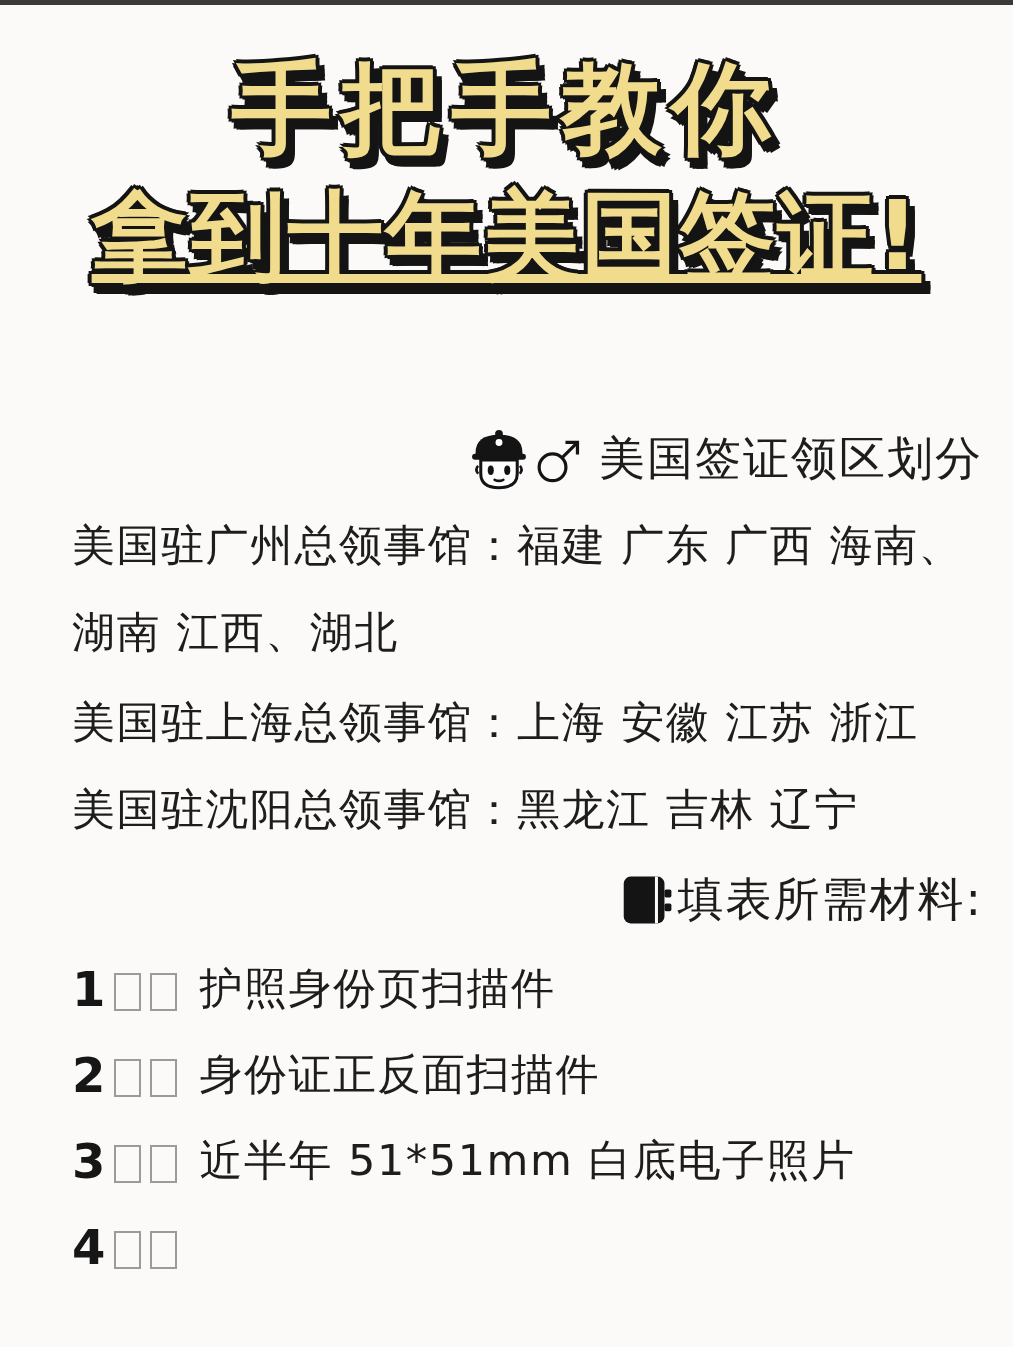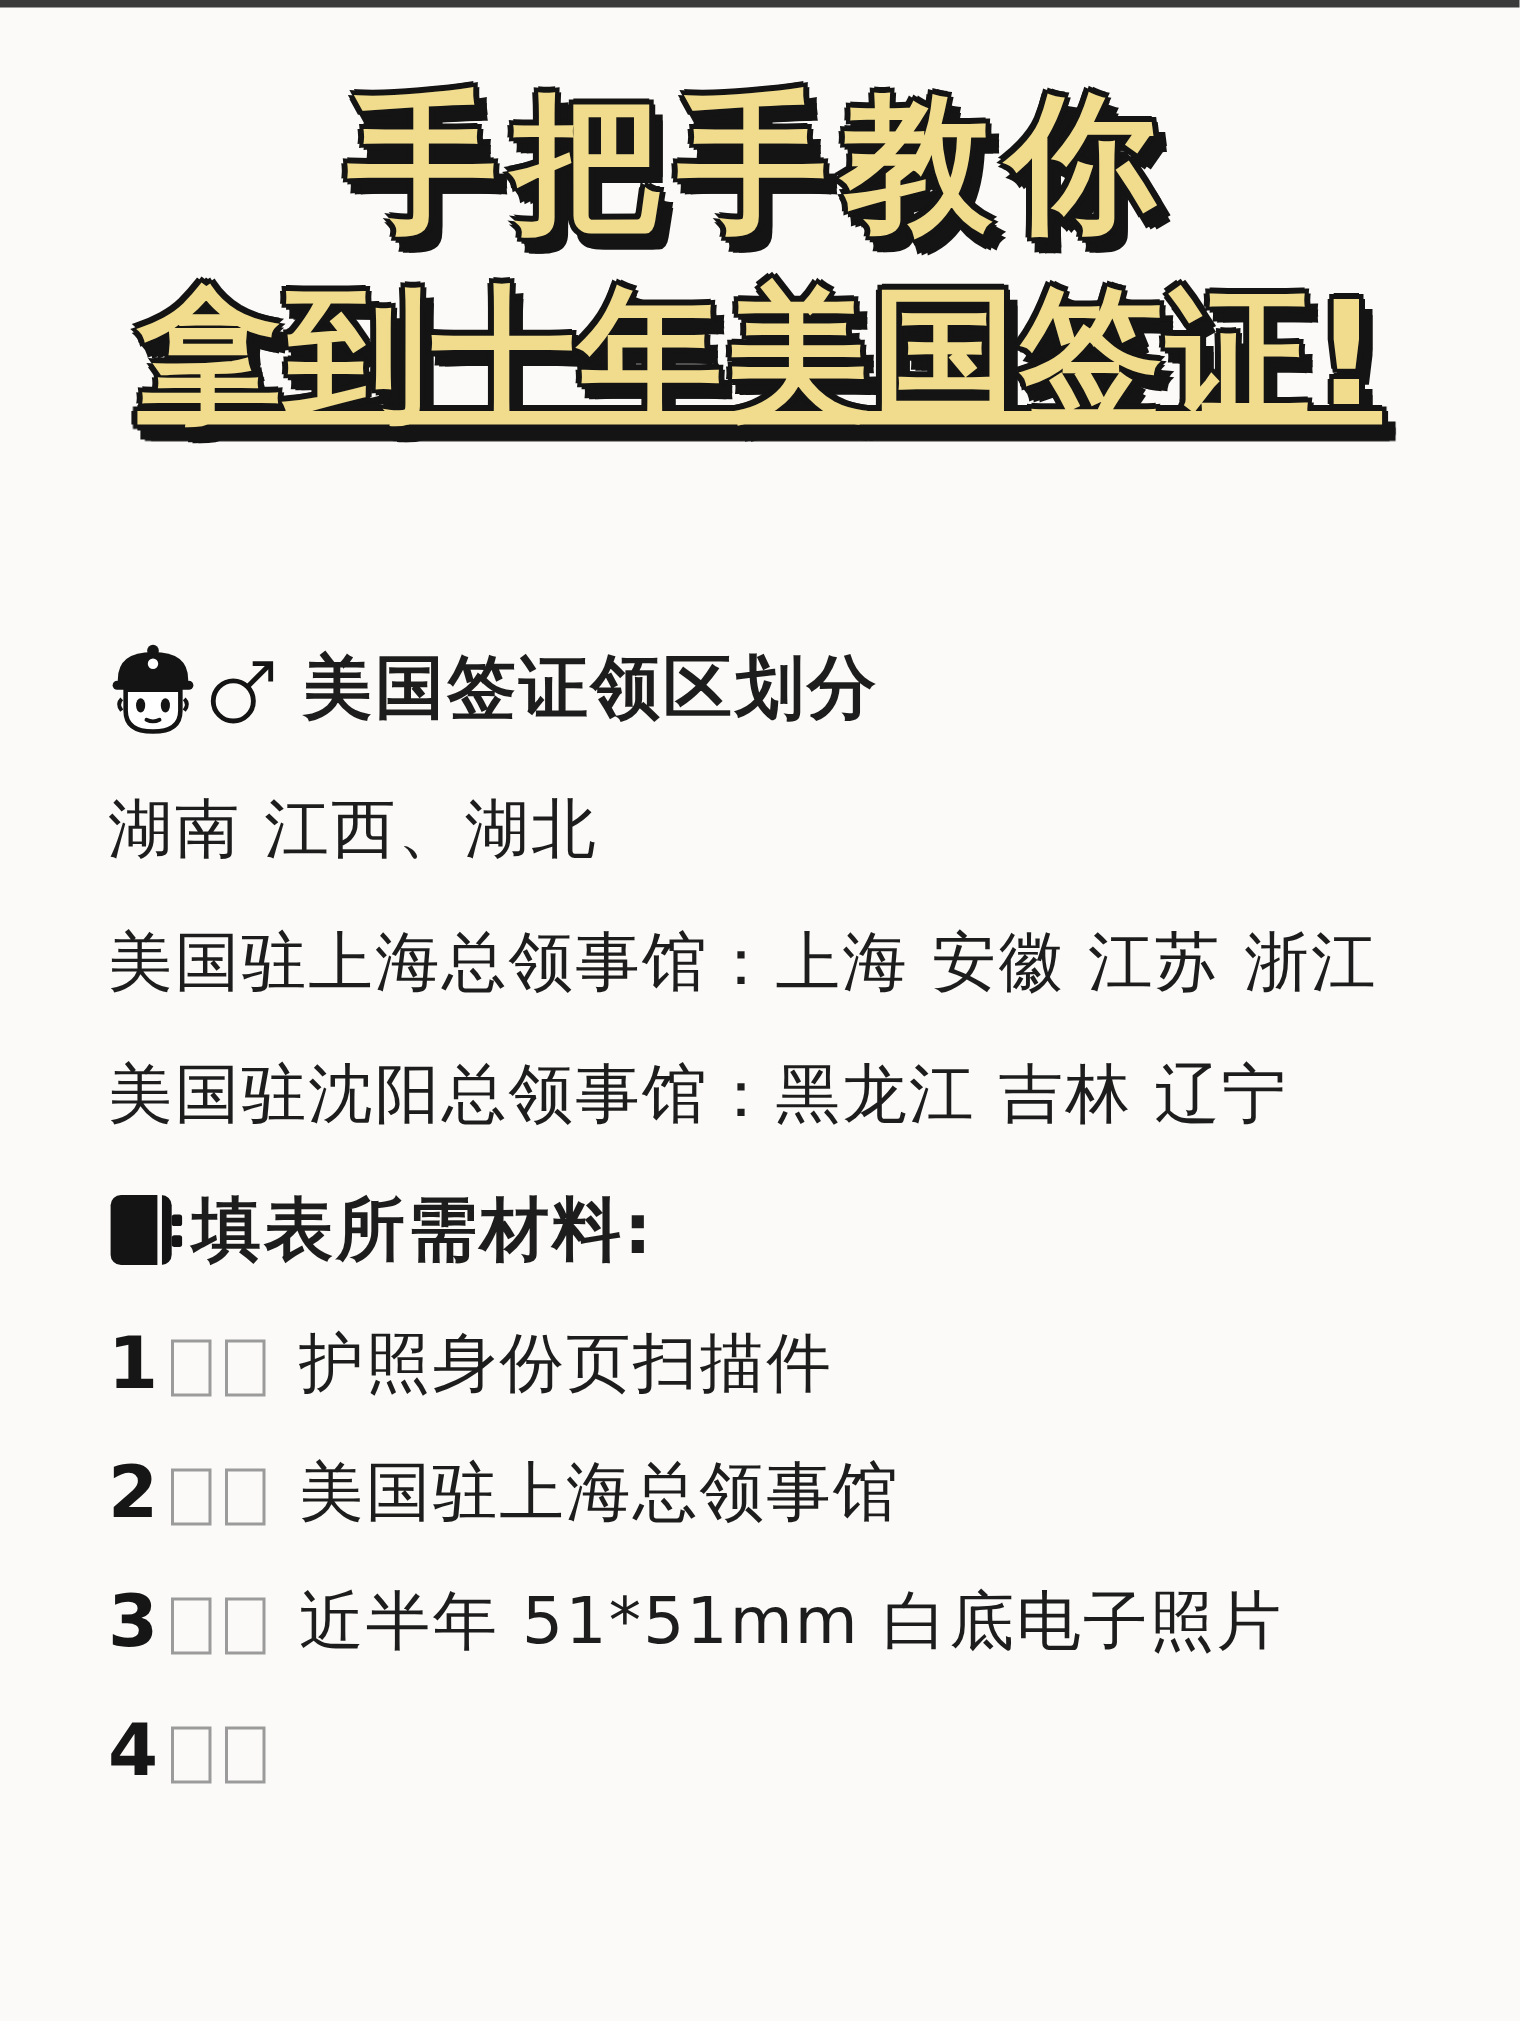--- a/index.html
+++ b/index.html
@@ -29,23 +29,24 @@
       3px 3px 0 #141414, -3px 3px 0 #141414, 3px -3px 0 #141414, -3px -3px 0 #141414,
       9px 11px 0 #141414, 5px 11px 0 #141414, 9px 7px 0 #141414, 2px 10px 0 #141414;
   }
   .title-line1 { font-size: 100px; letter-spacing: 10px; }
   .title-line2 { font-size: 96px; letter-spacing: 2px; margin-top: 26px; text-decoration: underline; }
 
   
   .content { padding: 0 30px 0 72px; }
   .section-heading {
     display: flex; align-items: center;
-    font-size: 46px; font-weight: 700;
+    font-size: 46px; font-weight: 400;
     letter-spacing: 2px; margin: 0;
     white-space: nowrap;
+    justify-content: flex-end;
   }
   .heading-districts { margin-top: 140px; height: 64px; }
   .heading-materials { margin-top: 36px; height: 58px; }
   .heading-icon { flex: 0 0 auto; display: inline-flex; align-items: center; }
   .heading-districts .heading-text { margin-left: 16px; }
   .heading-materials .heading-text { margin-left: 4px; }
 
   .body-line {
     font-size: 43px; margin: 0;
     letter-spacing: 1.5px; line-height: 1.15;
@@ -109,20 +110,21 @@
       <span class="heading-icon" style="margin-left:6px;">
         <svg width="48" height="52" viewBox="0 0 52 56" aria-hidden="true">
           <circle cx="19" cy="37" r="14.5" fill="none" stroke="#141414" stroke-width="3.5"></circle>
           <line x1="30" y1="26" x2="45" y2="11" stroke="#141414" stroke-width="3.5"></line>
           <path d="M33 10 L46 10 L46 23" fill="none" stroke="#141414" stroke-width="3.5"></path>
         </svg>
       </span>
       <span class="heading-text">美国签证领区划分</span>
     </h2>
 
+    <p class="body-line line-0">美国驻广州总领事馆：福建 广东 广西 海南、</p>
     <p class="body-line line-1">湖南 江西、湖北</p>
     <p class="body-line line-2">美国驻上海总领事馆：上海 安徽 江苏 浙江</p>
     <p class="body-line line-3">美国驻沈阳总领事馆：黑龙江 吉林 辽宁</p>
 
     <h2 class="section-heading heading-materials">
       <span class="heading-icon">
         <svg width="52" height="56" viewBox="0 0 60 64" aria-hidden="true">
           <rect x="2" y="5" width="47" height="54" rx="8" fill="#141414"></rect>
           <rect x="38" y="5" width="3.5" height="54" fill="#fbfaf8"></rect>
           <rect x="49" y="20" width="8" height="9" rx="2" fill="#141414"></rect>
@@ -136,21 +138,21 @@
       <li class="list-item item-0">
         <span class="item-number">1</span>
         <span class="tofu-box"></span>
         <span class="tofu-box"></span>
         <span class="item-text">护照身份页扫描件</span>
       </li>
       <li class="list-item item-1">
         <span class="item-number">2</span>
         <span class="tofu-box"></span>
         <span class="tofu-box"></span>
-        <span class="item-text">美国驻上海总领事馆</span>
+        <span class="item-text">身份证正反面扫描件</span>
       </li>
       <li class="list-item item-2">
         <span class="item-number">3</span>
         <span class="tofu-box"></span>
         <span class="tofu-box"></span>
         <span class="item-text">近半年 51*51mm 白底电子照片</span>
       </li>
       <li class="list-item item-3">
         <span class="item-number">4</span>
         <span class="tofu-box"></span>

